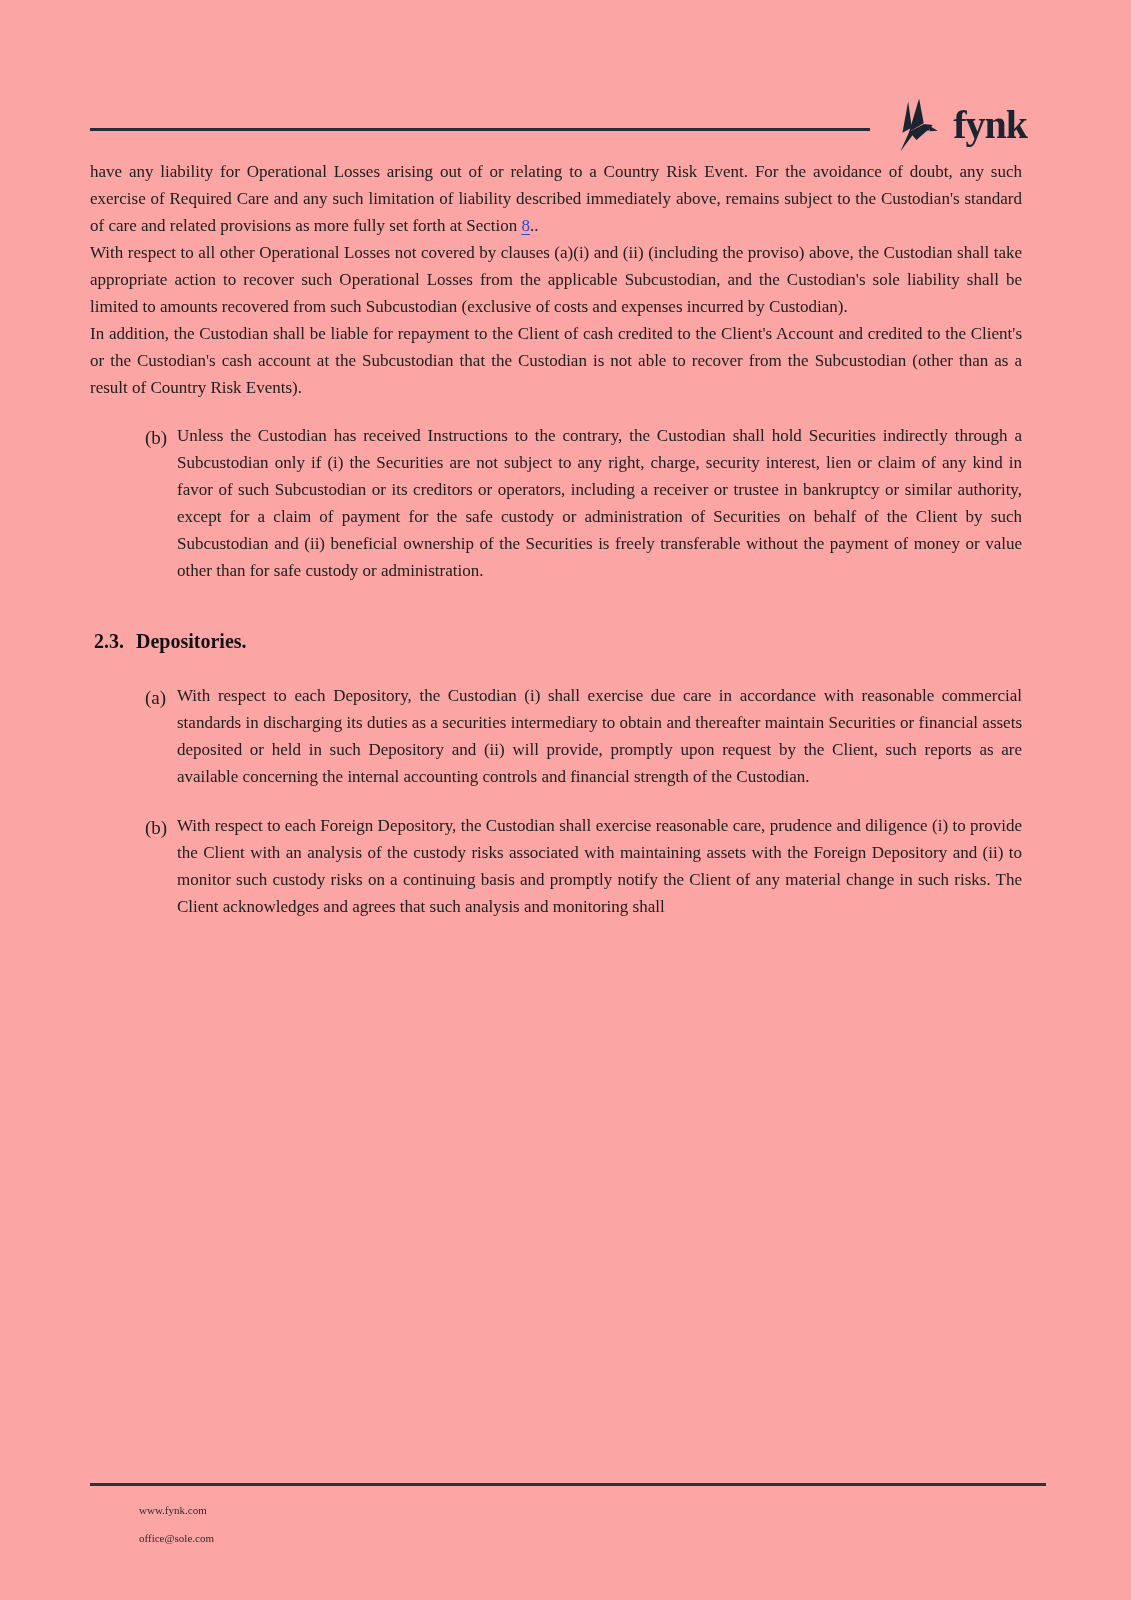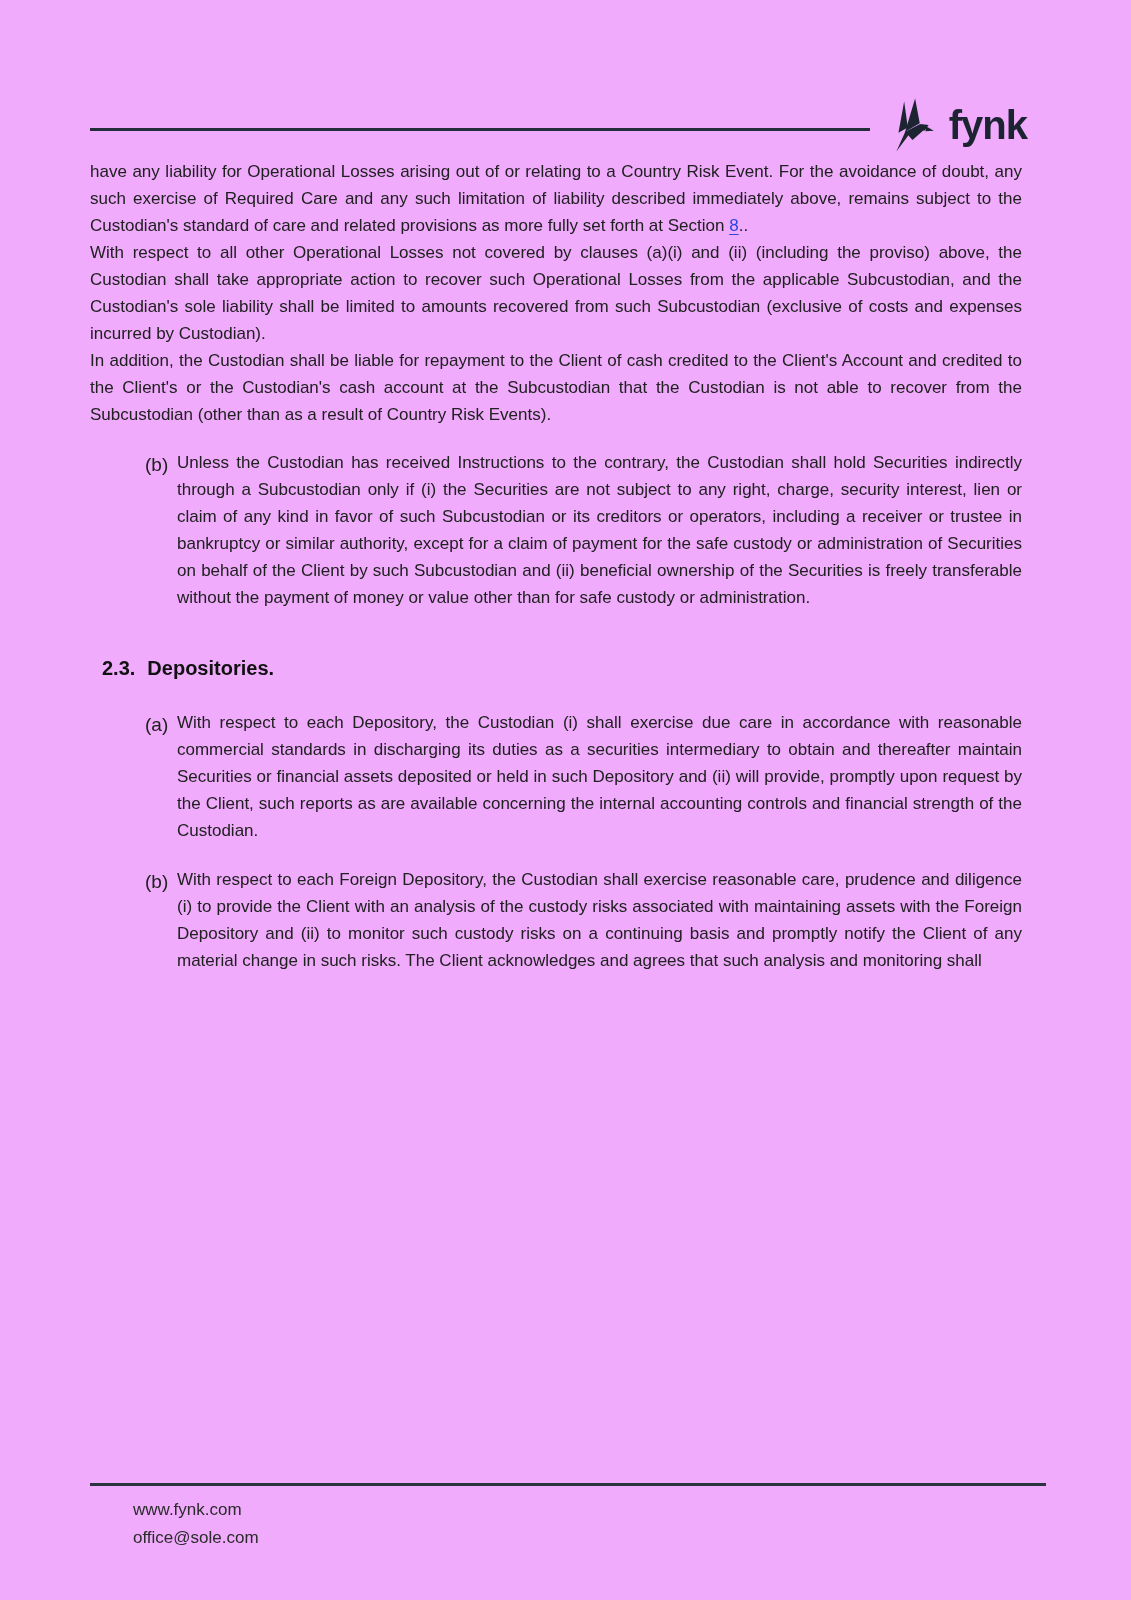--- a/index.html
+++ b/index.html
@@ -1,21 +1,21 @@
 <!DOCTYPE html>
 <html><head>
 <meta charset="utf-8">
 <style>
   html, body { margin: 0; padding: 0; background: #ffffff; }
   .page {
     position: relative;
     width: 1131px;
     height: 1600px;
-    background: #f0abfc;
-    font-family: Liberation Sans, sans-serif;
+    background: #fca5a5;
+    font-family: Liberation Serif, serif;
     color: #202020;
     overflow: hidden;
   }
 
   
   .header-rule {
     position: absolute;
     left: 90px;
     top: 128px;
     width: 780px;
@@ -68,21 +68,21 @@
   }
   .li-label {
     flex: 0 0 32px;
     font-size: 19px;
     line-height: 32px;
     white-space: nowrap;
   }
   .li-text { flex: 1 1 auto; }
 
   .section-heading {
-    margin: 42px 0 26px 12px;
+    margin: 42px 0 26px 4px;
     font-size: 20px;
     font-weight: bold;
     color: #111111;
     line-height: 30px;
   }
   .section-heading .sec-num { margin-right: 12px; }
 
   .inline-link {
     color: #2b47e0;
     text-decoration: underline;
@@ -93,23 +93,23 @@
   .footer-rule {
     position: absolute;
     left: 90px;
     top: 1483px;
     width: 956px;
     height: 3px;
     background: #2a3340;
   }
   .footer-links {
     position: absolute;
-    left: 133px;
+    left: 139px;
     top: 1496px;
-    font-size: 17px;
+    font-size: 11px;
     line-height: 28px;
     color: #2b2b2b;
   }
   .footer-links a {
     display: block;
     color: #2b2b2b;
     text-decoration: none;
   }
 </style>
 </head>

